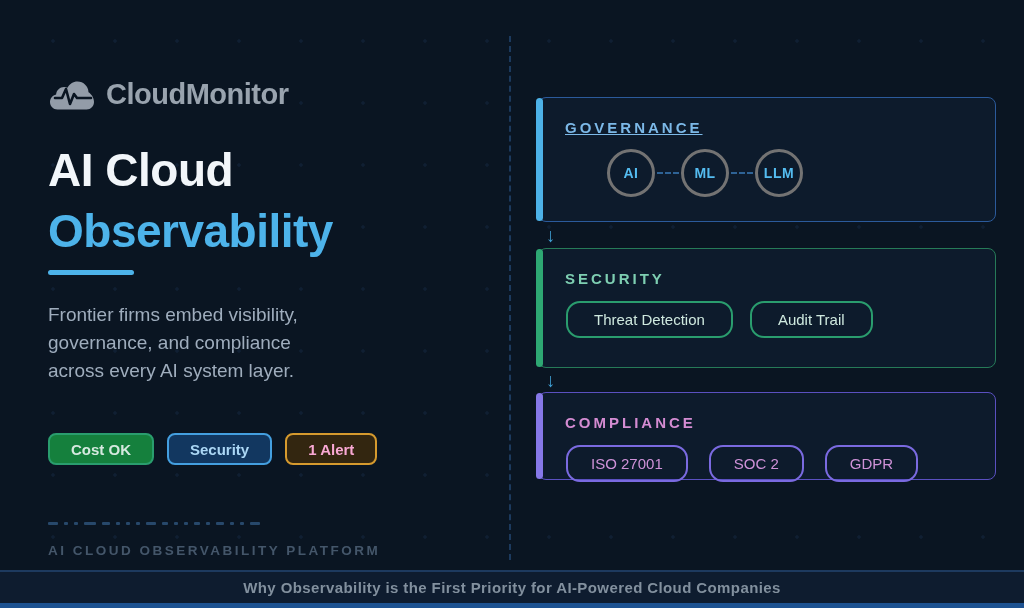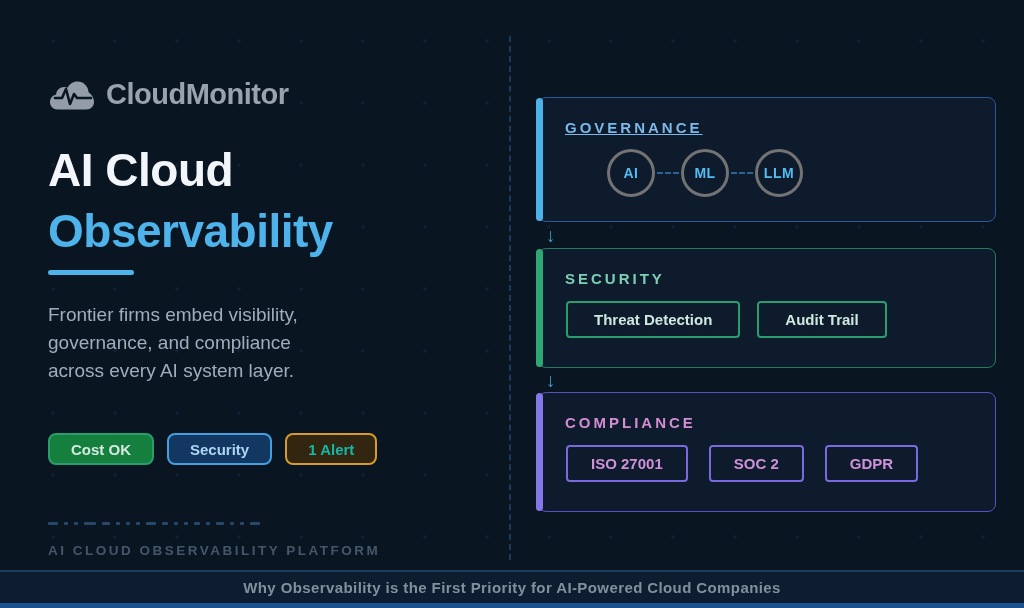--- a/index.html
+++ b/index.html
@@ -34,21 +34,21 @@
   .hero-desc { margin-top:26px; width:290px; font-size:19px; line-height:28px; color:#9fadbd; }
 
   .badge-row { display:flex; gap:13px; margin-top:48px; }
   .badge {
     height:32px; display:flex; align-items:center; justify-content:center;
     padding:0 21px; border-radius:8px; font-size:15px; font-weight:700;
     border:2px solid; white-space:nowrap;
   }
   .badge-green  { border-color:#2a9d6e; background:#15803d; color:#d6e9e0; }
   .badge-blue   { border-color:#449fe0; background:#123760; color:#abd7f5; }
-  .badge-amber  { border-color:#d69a2e; background:#332610; color:#14b8a6; }
+  .badge-amber  { border-color:#d69a2e; background:#332610; color:#f9a8d4; }
 
   .morse { position:absolute; left:48px; top:522px; display:flex; align-items:center; gap:6px; }
   .morse span { height:3px; background:#27486b; border-radius:1px; display:block; }
 
   .platform-label {
     position:absolute; left:48px; top:543px;
     font-size:13.5px; font-weight:700; letter-spacing:2.5px; color:#44566a;
   }
 
   
@@ -75,27 +75,27 @@
   .panel-arrow { height:26px; display:flex; align-items:center; padding-left:8px; }
   .panel-arrow span { color:#3f9fd4; font-size:19px; line-height:1; font-weight:700; }
 
   .panel-sec { height:120px; border:1px solid #267a58; }
   .panel-sec .panel-accent { background:#2ea873; }
   .panel-sec .panel-title { color:#7ecfb2; }
 
   .chip-row { display:flex; gap:17px; margin-top:14px; padding-left:27px; }
   .chip {
     height:37px; display:flex; align-items:center; justify-content:center;
-    border-radius:4px; border:2px solid; padding:0 26px;
-    font-size:15px; font-weight:700; white-space:nowrap;
+    border-radius:14px; border:2px solid; padding:0 26px;
+    font-size:15px; font-weight:400; white-space:nowrap;
   }
   .chip-green { border-color:#2a9d6e; color:#cfe9df; }
   .chip-purple { border-color:#7a6ae0; color:#cf92d8; padding:0 23px; }
 
-  .panel-comp { height:120px; border:1px solid #5a50c0; }
+  .panel-comp { height:88px; border:1px solid #5a50c0; }
   .panel-comp .panel-accent { background:#8678e8; }
   .panel-comp .panel-title { color:#d48cd2; }
   .panel-comp .chip-row { gap:21px; }
 
   
   .footer {
     position:absolute; left:0; right:0; bottom:5px; height:33px;
     background:#0e1c2f; border-top:2px solid #1d3a5f;
     display:flex; align-items:center; justify-content:center;
   }

